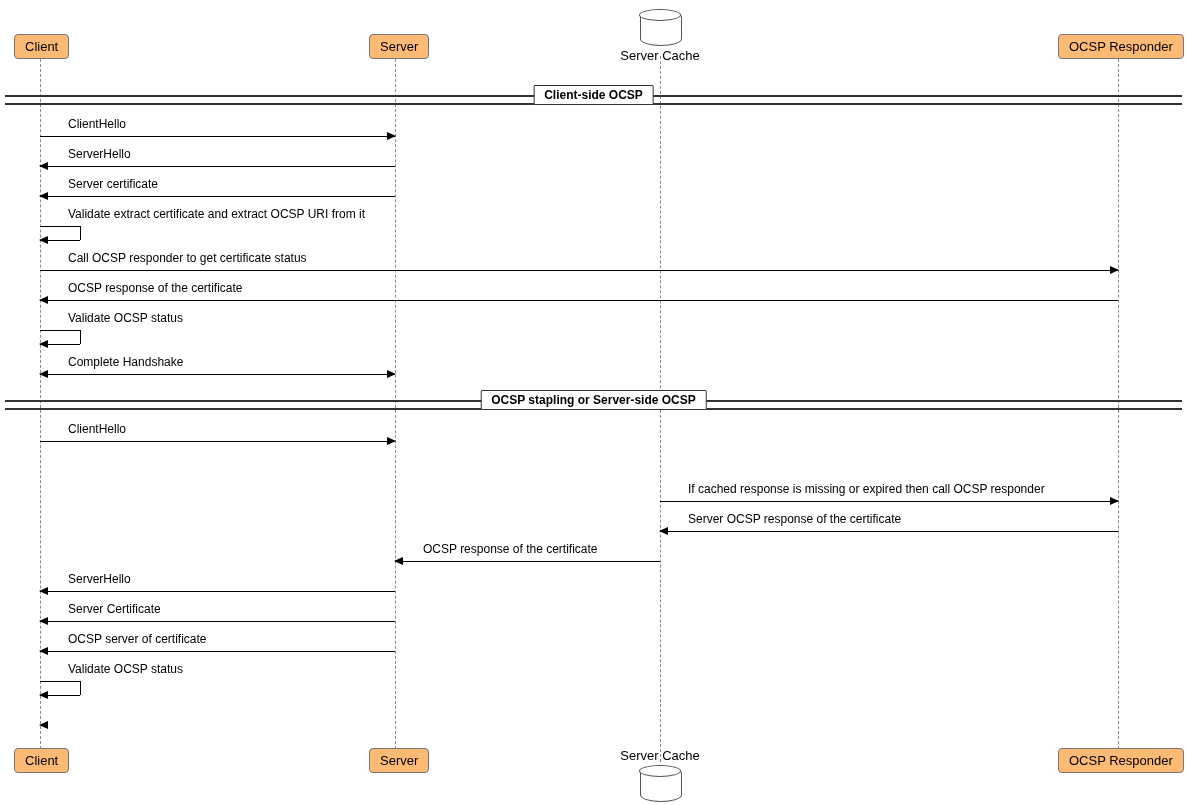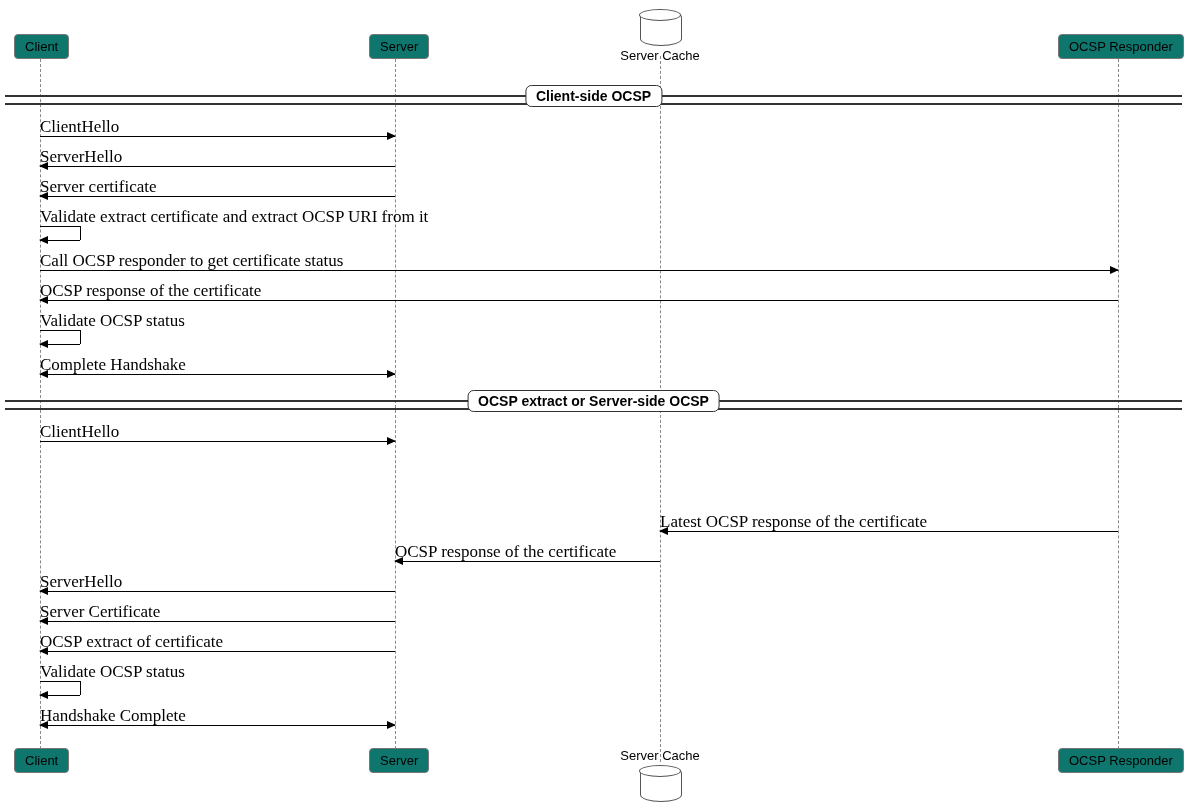--- a/index.html
+++ b/index.html
@@ -17,21 +17,21 @@
   }
   .lifeline {
     position: absolute;
     width: 0;
     border-left: 1.5px dashed #888;
     top: 54px;
     bottom: 20px;
   }
   .participant-box {
     position: absolute;
-    background: #0f766e;
+    background: #fdba74;
     border: 1.5px solid #777;
     border-radius: 4px;
     padding: 4px 10px;
     font-size: 13px;
     text-align: center;
     white-space: nowrap;
   }
   .db-icon {
     position: absolute;
     width: 40px;
@@ -69,45 +69,44 @@
     border-top: 2.5px double #333;
     border-bottom: 2.5px double #333;
   }
   .divider-label {
     position: absolute;
     left: 50%;
     transform: translateX(-50%);
     top: -12px;
     background: #fff;
     border: 1.5px solid #333;
-    border-radius: 6px;
+    border-radius: 1px;
     padding: 2px 10px;
-    font-size: 14px;
+    font-size: 12px;
     font-weight: bold;
     white-space: nowrap;
   }
   .msg {
     position: absolute;
     height: 24px;
   }
   .msg-line {
     position: absolute;
     top: 18px;
     left: 0;
     right: 0;
     height: 0;
     border-top: 1.5px solid #000;
   }
   .msg-label {
     position: absolute;
     top: -1px;
-    left: 0;
+    left: 28px;
     white-space: nowrap;
-    font-size: 17px;
-    font-family: Liberation Serif, serif;
+    font-size: 12px;
   }
   .arrow-r::after {
     content: "";
     position: absolute;
     right: -1px;
     top: 14px;
     width: 0; height: 0;
     border-left: 9px solid #000;
     border-top: 4.5px solid transparent;
     border-bottom: 4.5px solid transparent;
@@ -206,56 +205,56 @@
     <div class="msg-label">Validate OCSP status</div>
   </div>
   <div class="msg arrow-r" style="left:40px; width:355px; top:356px;text-align:center;">
     <div class="msg-line"></div>
       <div class="msg-label">Complete Handshake</div>
   </div>
 
   <div style="position:absolute; left:39px; top:370px; width:0; height:0; border-right:9px solid #000; border-top:4.5px solid transparent; border-bottom:4.5px solid transparent;"></div>
 
   <div class="divider" style="top:400px;">
-    <div class="divider-label">OCSP extract or Server-side OCSP</div>
+    <div class="divider-label">OCSP stapling or Server-side OCSP</div>
   </div>
 
   <div class="msg arrow-r" style="left:40px; width:355px; top:423px;">
     <div class="msg-line"></div>
       <div class="msg-label">ClientHello</div>
   </div>
+  <div class="msg arrow-r" style="left:660px; width:458px; top:483px;">
+    <div class="msg-line"></div>
+      <div class="msg-label">If cached response is missing or expired then call OCSP responder</div>
+  </div>
   <div class="msg arrow-l" style="left:660px; width:458px; top:513px;">
     <div class="msg-line"></div>
-      <div class="msg-label">Latest OCSP response of the certificate</div>
+      <div class="msg-label">Server OCSP response of the certificate</div>
   </div>
   <div class="msg arrow-l" style="left:395px; width:265px; top:543px;">
     <div class="msg-line"></div>
       <div class="msg-label">OCSP response of the certificate</div>
   </div>
   <div class="msg arrow-l" style="left:40px; width:355px; top:573px;">
     <div class="msg-line"></div>
       <div class="msg-label">ServerHello</div>
   </div>
   <div class="msg arrow-l" style="left:40px; width:355px; top:603px;">
     <div class="msg-line"></div>
       <div class="msg-label">Server Certificate</div>
   </div>
   <div class="msg arrow-l" style="left:40px; width:355px; top:633px;">
     <div class="msg-line"></div>
-      <div class="msg-label">OCSP extract of certificate</div>
+      <div class="msg-label">OCSP server of certificate</div>
   </div>
   <div class="self-msg self-arrow" style="left:40px; top:663px;">
     <div class="self-line-top"></div>
       <div class="self-line-side"></div>
       <div class="self-line-bot"></div>
     <div class="msg-label">Validate OCSP status</div>
-  </div>
-  <div class="msg arrow-r" style="left:40px; width:355px; top:707px;">
-    <div class="msg-line"></div>
-      <div class="msg-label">Handshake Complete</div>
   </div>
   <div style="position:absolute; left:39px; top:721px; width:0; height:0; border-right:9px solid #000; border-top:4.5px solid transparent; border-bottom:4.5px solid transparent;"></div>
 
   <div class="participant-box" style="left:14px; top:748px;">Client</div>
   <div class="participant-box" style="left:369px; top:748px;">Server</div>
   <div class="participant-box" style="left:1058px; top:748px;">OCSP Responder</div>
   <div class="db-label" style="left:590px; top:748px;">Server Cache</div>
   <div class="db-icon" style="left:640px; top:766px;">
       <div class="db-cyl"></div>
     </div>

